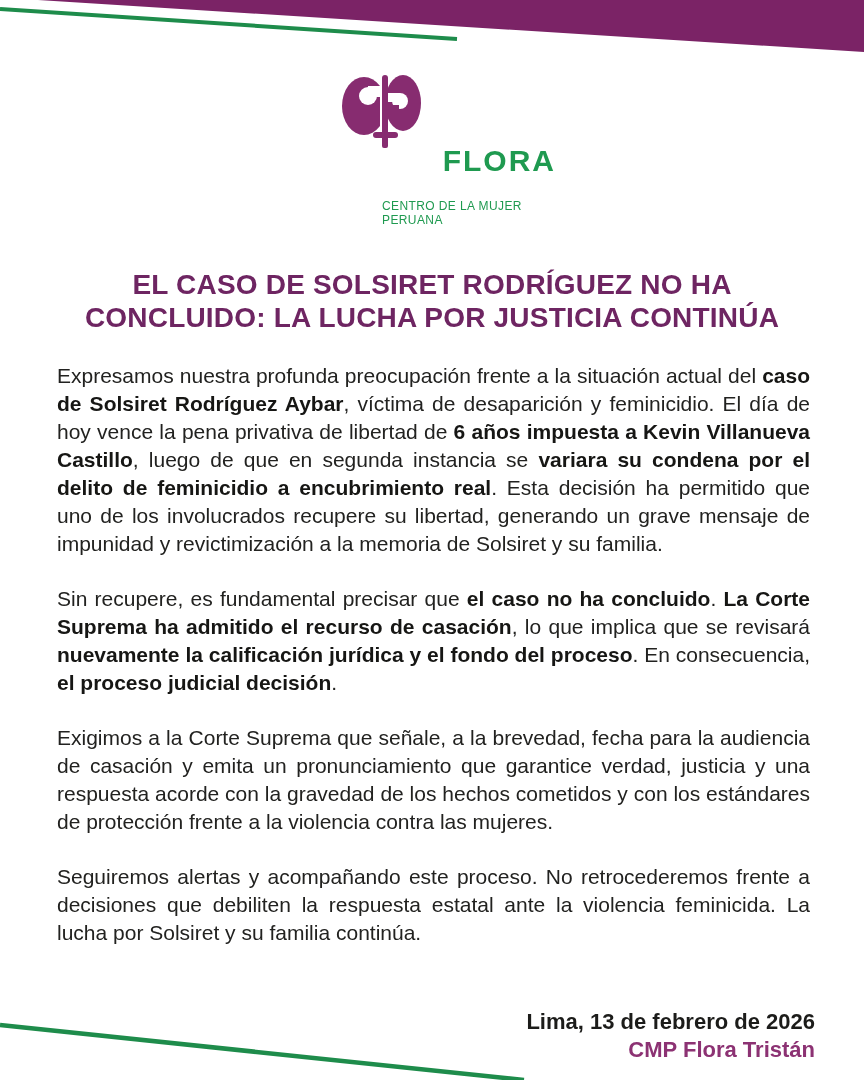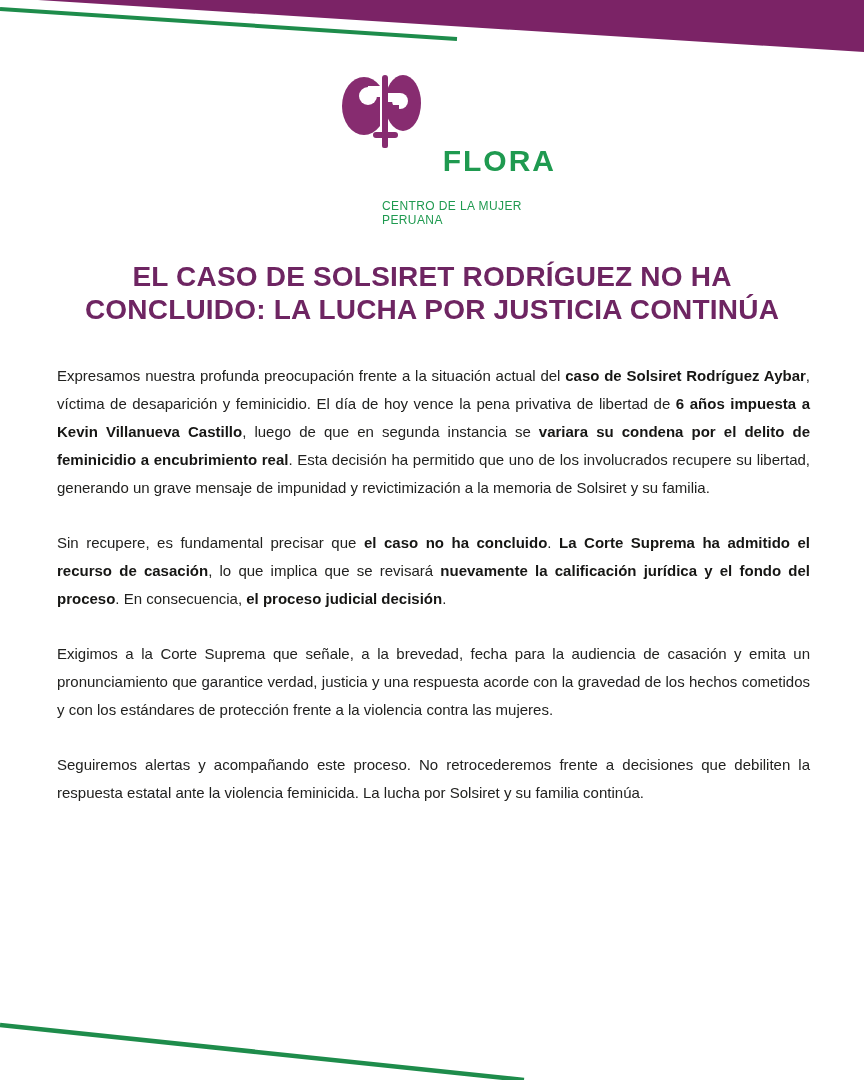--- a/index.html
+++ b/index.html
@@ -21,32 +21,32 @@
     position:absolute;left:381px;top:170px;width:240px;
     font-size:31px;font-weight:700;letter-spacing:1px;color:#1f9a50;
   }
   .logo-tagline{
     position:absolute;left:382px;top:199px;width:200px;
     font-size:12px;font-weight:400;letter-spacing:.4px;color:#1f9a50;
   }
 
   
   .headline{
-    position:absolute;left:0;top:260px;width:864px;text-align:center;
+    position:absolute;left:0;top:268px;width:864px;text-align:center;
   }
   .headline-inner{
     display:inline-block;max-width:740px;
     font-size:28px;line-height:33px;font-weight:700;color:#6e2562;
     letter-spacing:.2px;
   }
 
   
   .body-text{
     position:absolute;left:57px;top:362px;width:753px;
-    font-size:15px;line-height:28px;color:#222220;
+    font-size:21px;line-height:28px;color:#222220;
     text-align:justify;
   }
   .body-text p{margin:0 0 27px 0;}
   .body-text strong{font-weight:700;color:#161614;}
 
   
   .footer{
     position:absolute;right:49px;top:1008px;width:500px;text-align:right;
     font-weight:700;font-size:22px;line-height:28px;
   }
@@ -89,18 +89,22 @@
     <div class="headline-inner">EL CASO DE SOLSIRET RODRÍGUEZ NO HA CONCLUIDO: LA LUCHA POR JUSTICIA CONTINÚA</div>
   </div>
 
   <div class="body-text">
     <p><span>Expresamos nuestra profunda preocupación frente a la situación actual del </span><strong>caso de Solsiret Rodríguez Aybar</strong><span>, víctima de desaparición y feminicidio. El día de hoy vence la pena privativa de libertad de </span><strong>6 años impuesta a Kevin Villanueva Castillo</strong><span>, luego de que en segunda instancia se </span><strong>variara su condena por el delito de feminicidio a encubrimiento real</strong><span>. Esta decisión ha permitido que uno de los involucrados recupere su libertad, generando un grave mensaje de impunidad y revictimización a la memoria de Solsiret y su familia.</span></p>
     <p><span>Sin recupere, es fundamental precisar que </span><strong>el caso no ha concluido</strong><span>. </span><strong>La Corte Suprema ha admitido el recurso de casación</strong><span>, lo que implica que se revisará </span><strong>nuevamente la calificación jurídica y el fondo del proceso</strong><span>. En consecuencia, </span><strong>el proceso judicial decisión</strong><span>.</span></p>
     <p><span>Exigimos a la Corte Suprema que señale, a la brevedad, fecha para la audiencia de casación y emita un pronunciamiento que garantice verdad, justicia y una respuesta acorde con la gravedad de los hechos cometidos y con los estándares de protección frente a la violencia contra las mujeres.</span></p>
     <p><span>Seguiremos alertas y acompañando este proceso. No retrocederemos frente a decisiones que debiliten la respuesta estatal ante la violencia feminicida. La lucha por Solsiret y su familia continúa.</span></p>
   </div>
 
+  <div class="footer">
+    <div class="footer-date">Lima, 13 de febrero de 2026</div>
+    <div class="footer-org">CMP Flora Tristán</div>
+  </div>
 
   <svg class="decor-bottom" viewBox="0 0 864 62">
     <line x1="0" y1="7" x2="524" y2="62" stroke="#1e8c4b" stroke-width="4.5"></line>
   </svg>
 
 </div>
 
 </body></html>

